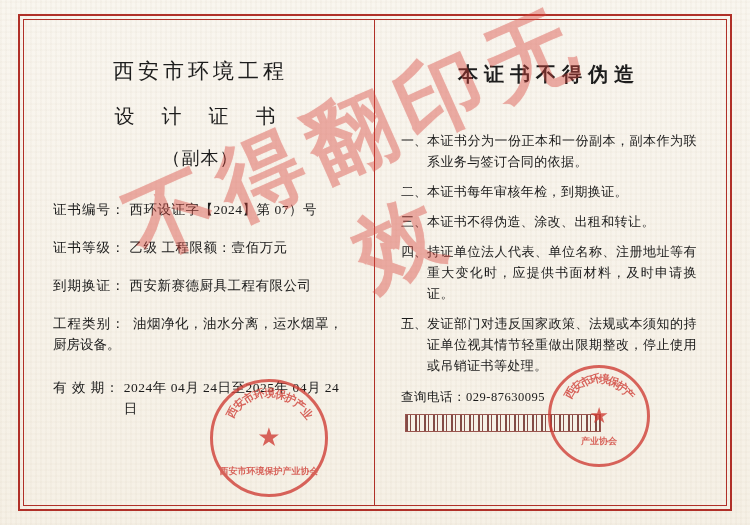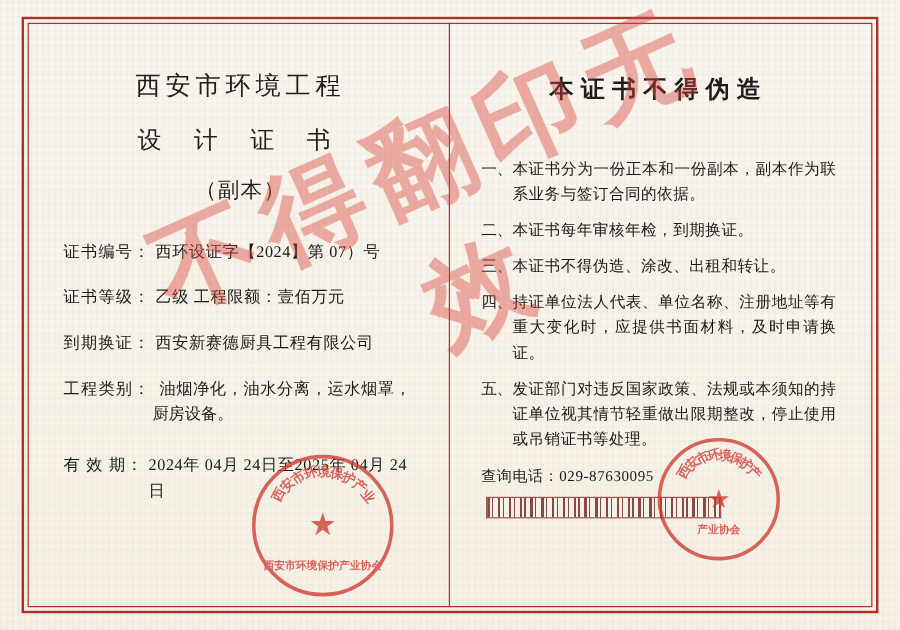--- a/index.html
+++ b/index.html
@@ -111,21 +111,20 @@
     letter-spacing: 1px;
   }
   .field .value {
     margin-left: 4px;
     letter-spacing: 0.5px;
   }
   .field.block {
     display: block;
   }
   .field .line2 {
-    margin-left: 74px;
     display: block;
   }
 
   .field-gap-lg { margin-top: 30px; }
 
   .right-title {
     text-align: center;
     font-size: 20px;
     font-weight: bold;
     color: #1d1d1d;

